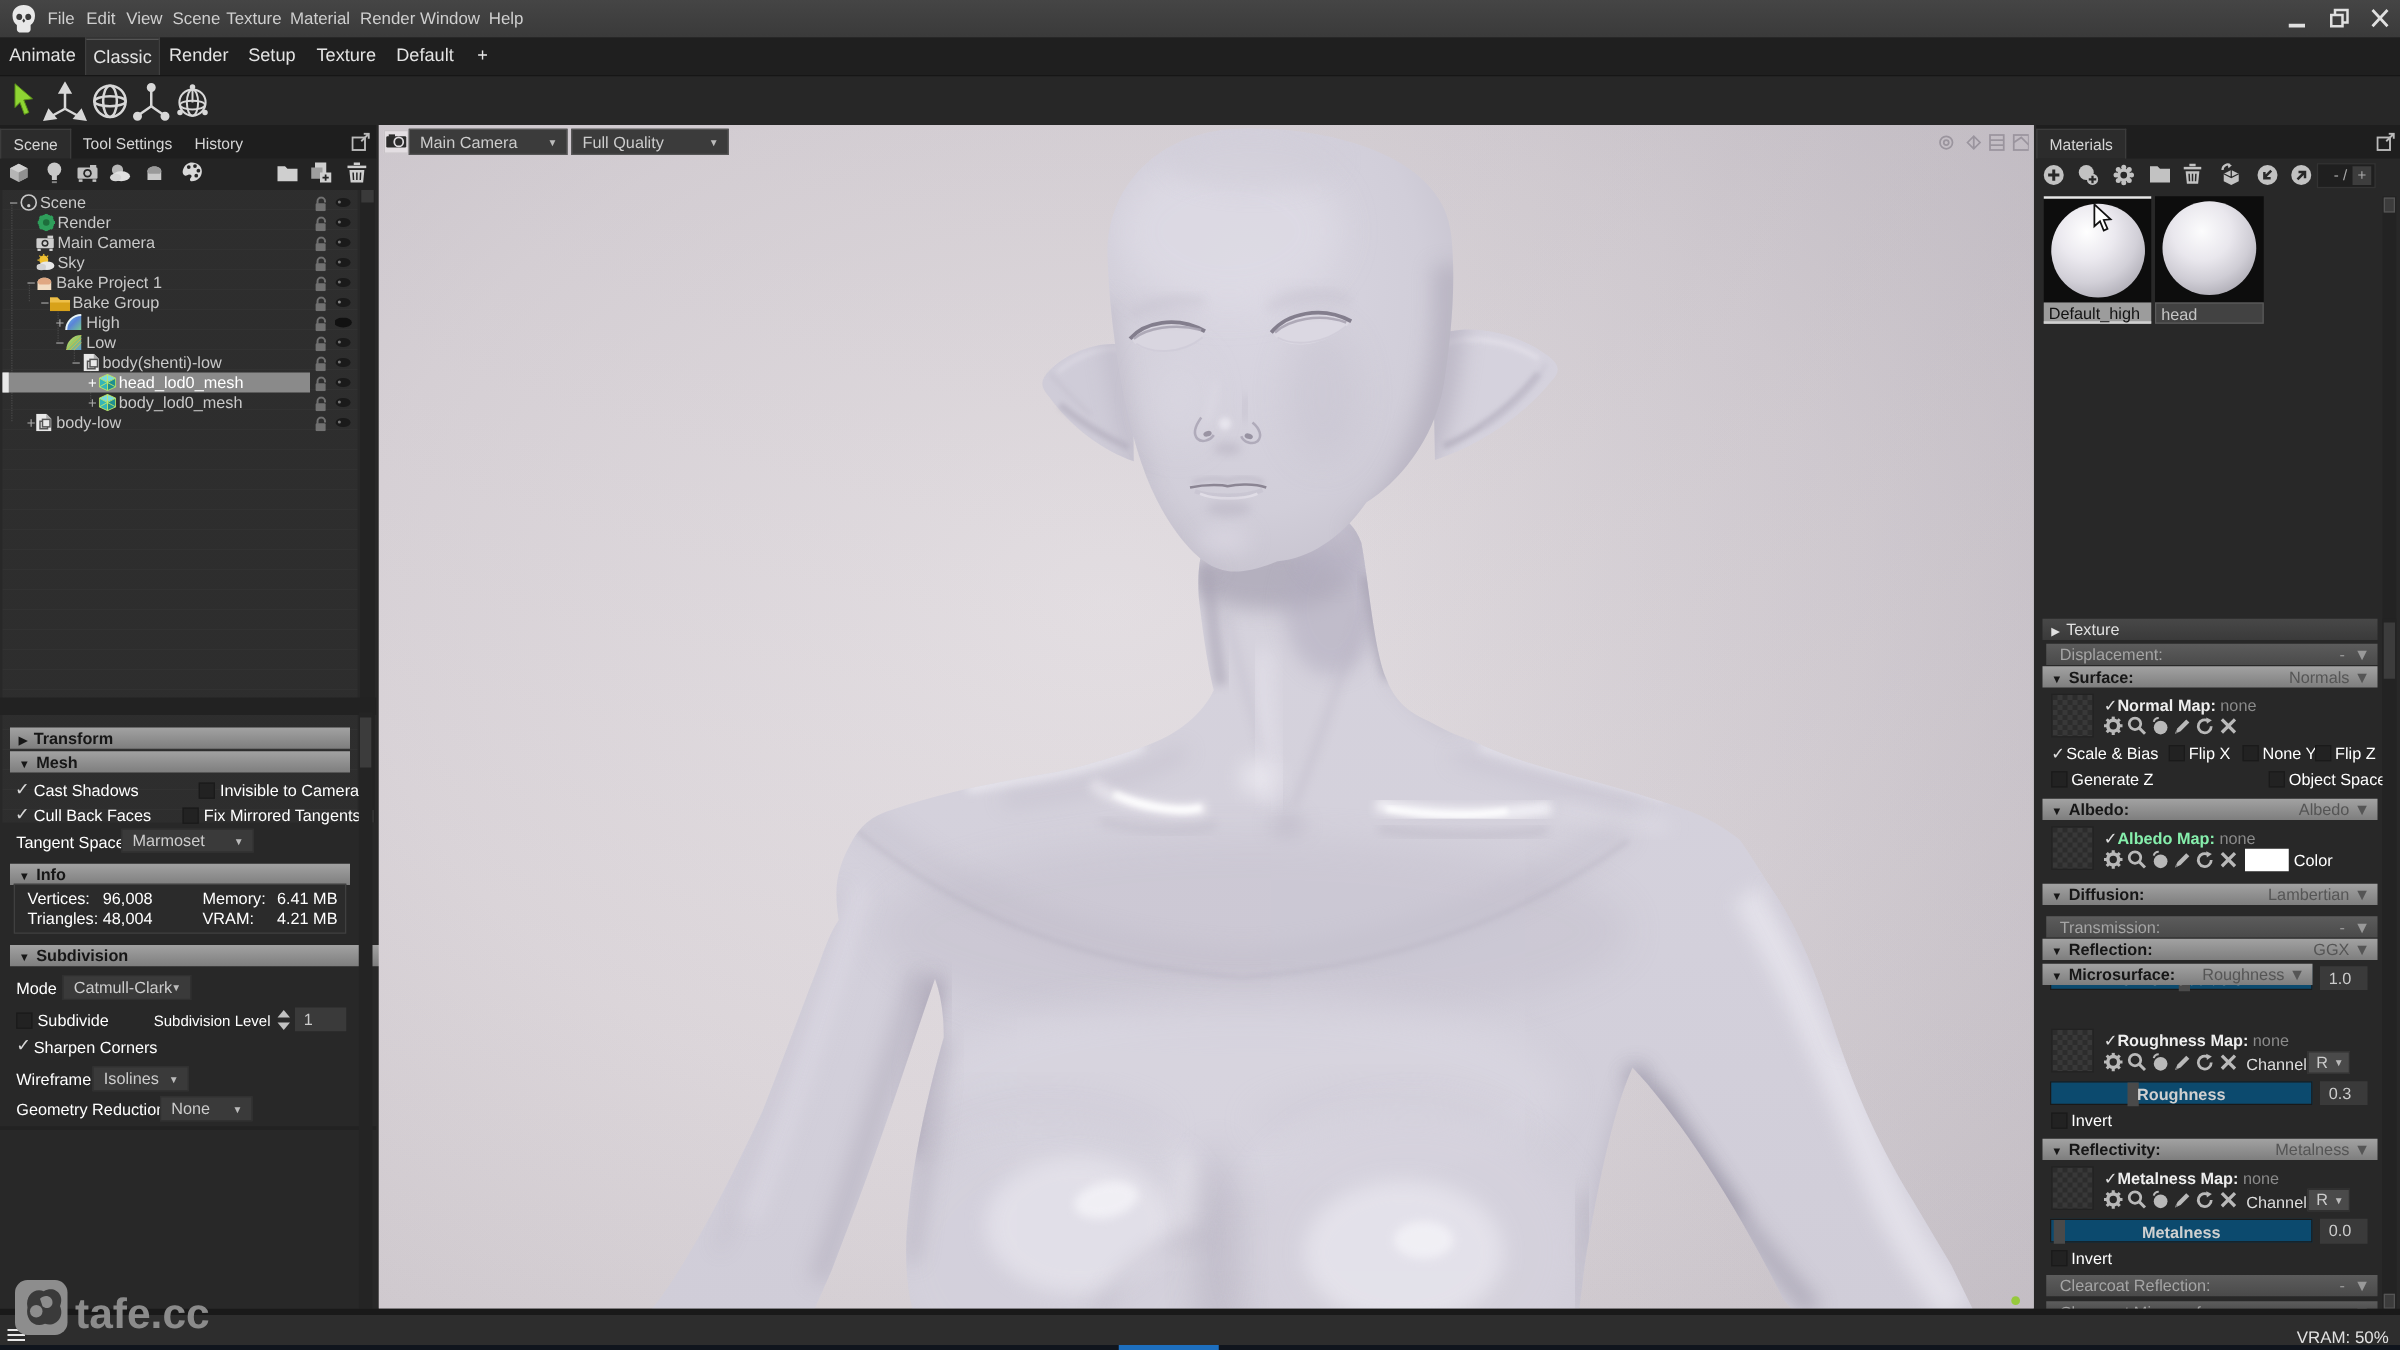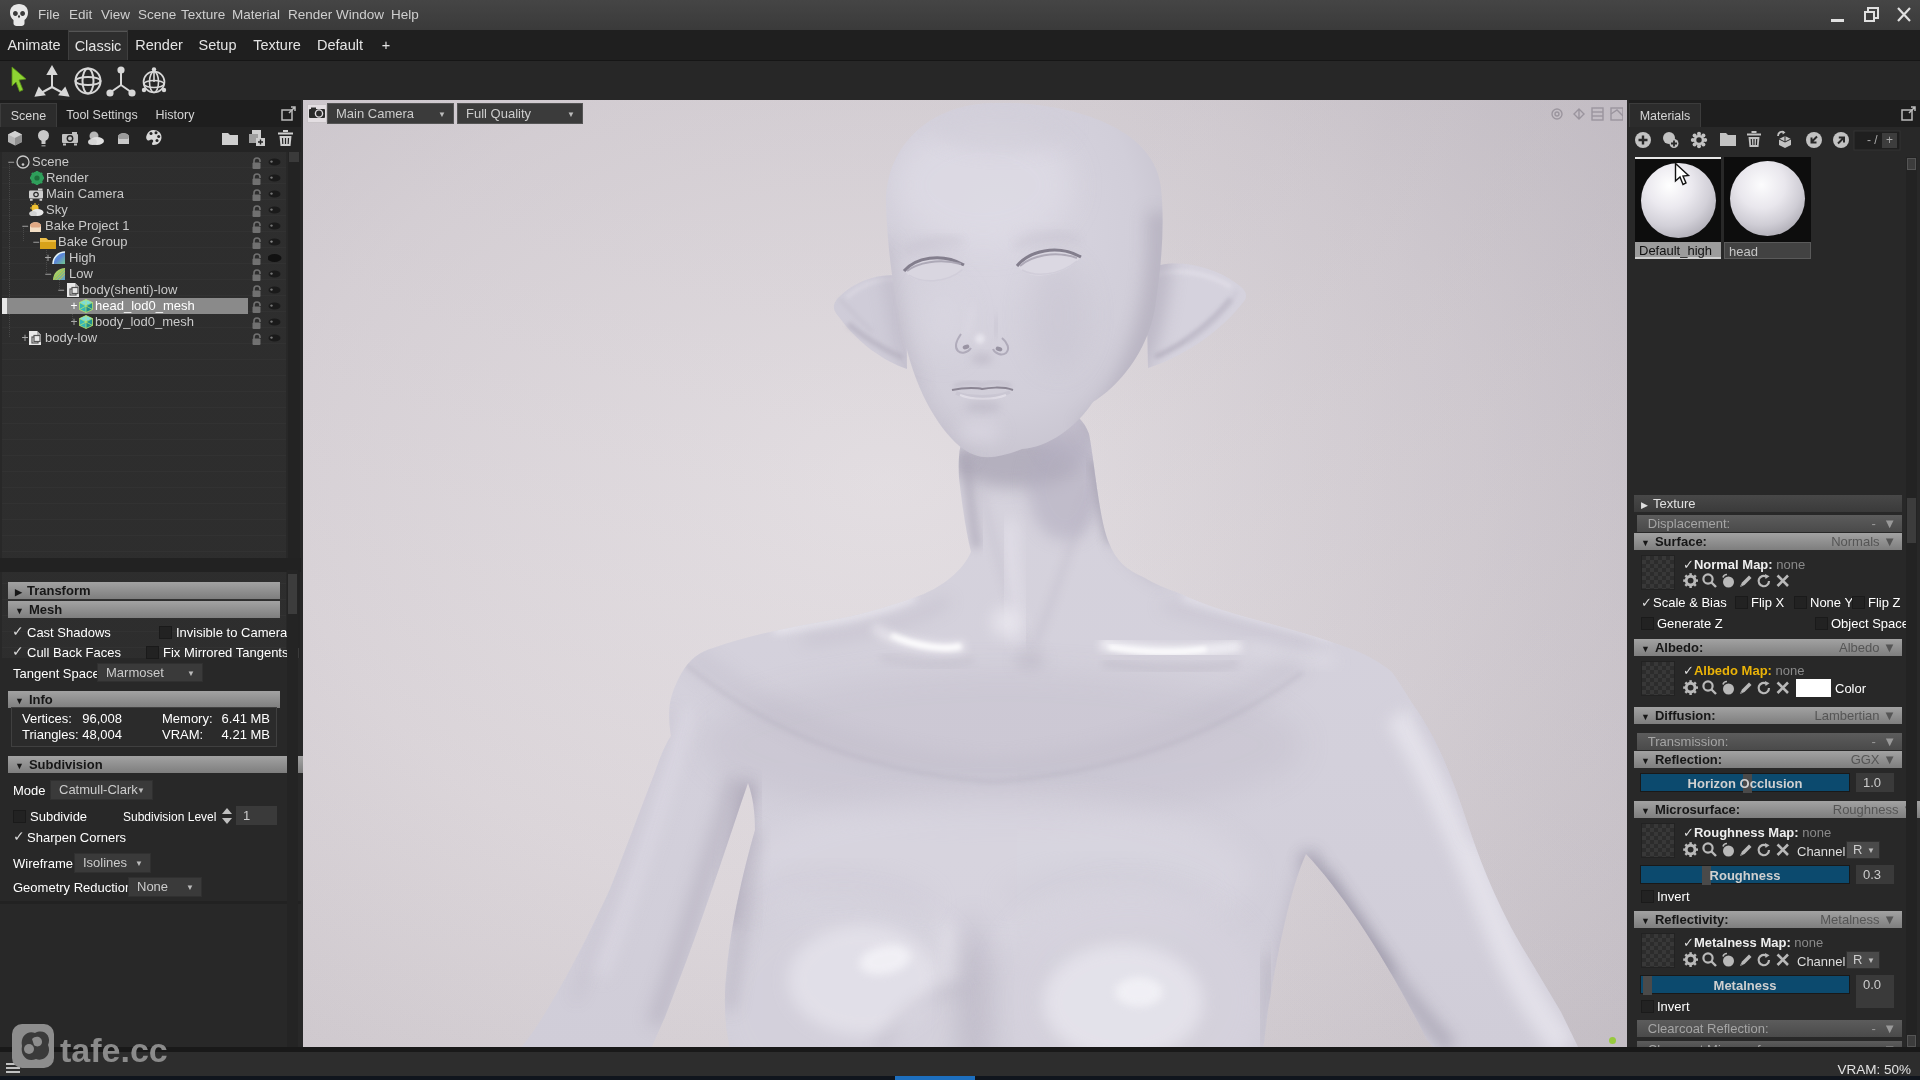--- a/index.html
+++ b/index.html
@@ -911,40 +911,40 @@
     <div class="chk" style="left:165px;top:496px"></div>
       <span class="lbl" style="left:181px;top:495px">None Y</span>
     <div class="chk" style="left:223px;top:496px"></div>
       <span class="lbl" style="left:239px;top:495px">Flip Z</span>
     <div class="chk" style="left:12px;top:517px"></div>
       <span class="lbl" style="left:28px;top:516px">Generate Z</span>
     <div class="chk" style="left:186px;top:517px"></div>
       <span class="lbl" style="left:202px;top:516px">Object Space</span>
     <div class="sechdr" style="left:5px;top:539px;width:268px"><span class="arr">▼</span>Albedo:<span class="rt" style="color:#555">Albedo ▼</span></div>
     <div class="texthumb" style="left:12px;top:561px"></div>
-    <span class="lbl" style="left:54px;top:563px;color:#ddd">✓<b style="color:#eab308">Albedo Map:</b> <span style="color:#8a8a8a">none</span></span>
+    <span class="lbl" style="left:54px;top:563px;color:#ddd">✓<b style="color:#86efac">Albedo Map:</b> <span style="color:#8a8a8a">none</span></span>
     <svg class="abs" style="left:54px;top:580px" width="110" height="16" viewBox="0 0 110 16">
       <use href="#ic-gear" transform="scale(0.95)"></use>
         <use href="#ic-mag" x="19"></use>
         <use href="#ic-sphere" x="37"></use>
         <use href="#ic-pen" x="55"></use>
         <use href="#ic-refresh" x="73"></use>
         <use href="#ic-x" x="92"></use>
     </svg>
     <div class="abs" style="left:167px;top:579px;width:35px;height:18px;background:#fff"></div>
     <span class="lbl" style="left:206px;top:581px">Color</span>
     <div class="sechdr" style="left:5px;top:607px;width:268px"><span class="arr">▼</span>Diffusion:<span class="rt" style="color:#555">Lambertian ▼</span></div>
     <div class="sechdr dim" style="left:8px;top:633px;width:265px">&nbsp;&nbsp;&nbsp;Transmission:<span class="rt">-&nbsp; ▼</span></div>
     <div class="sechdr" style="left:5px;top:651px;width:268px"><span class="arr">▼</span>Reflection:<span class="rt" style="color:#555">GGX ▼</span></div>
     <div class="slider" style="left:11px;top:673px;width:210px;height:19px">
         <div class="abs" style="left:102px;top:0;width:9px;height:19px;background:#4a4a4a"></div>
         <span class="cap" style="top:2px">Horizon Occlusion</span>
       </div>
     <div class="valbox" style="left:227px;top:673px;width:38px;height:19px;line-height:19px">1.0</div>
-    <div class="sechdr" style="left:5px;top:701px;width:287px"><span class="arr">▼</span>Microsurface:<span class="rt" style="color:#555">Roughness ▼</span></div>
+    <div class="sechdr" style="left:5px;top:671px;width:216px"><span class="arr">▼</span>Microsurface:<span class="rt" style="color:#555">Roughness ▼</span></div>
     <div class="texthumb" style="left:12px;top:723px"></div>
     <span class="lbl" style="left:54px;top:725px;color:#ddd">✓<b style="color:#eee">Roughness Map:</b> <span style="color:#8a8a8a">none</span></span>
     <svg class="abs" style="left:54px;top:742px" width="110" height="16" viewBox="0 0 110 16">
       <use href="#ic-gear" transform="scale(0.95)"></use>
         <use href="#ic-mag" x="19"></use>
         <use href="#ic-sphere" x="37"></use>
         <use href="#ic-pen" x="55"></use>
         <use href="#ic-refresh" x="73"></use>
         <use href="#ic-x" x="92"></use>
     </svg>
@@ -973,21 +973,21 @@
     </svg>
     <span class="lbl" style="left:168px;top:854px;color:#ddd">Channel</span>
     <div class="drop" style="left:217px;top:851px;width:34px;height:18px;line-height:16px;background:#4a4a4a">
         <span class="tx" style="left:6px">R</span>
         <span class="dn" style="top:5px;right:4px">▼</span>
       </div>
     <div class="slider" style="left:11px;top:875px;width:210px;height:19px">
         <div class="abs" style="left:2px;top:0;width:9px;height:19px;background:#4a4a4a"></div>
         <span class="cap" style="top:2px">Metalness</span>
       </div>
-    <div class="valbox" style="left:227px;top:875px;width:38px;height:33px;line-height:19px">0.0</div>
+    <div class="valbox" style="left:227px;top:875px;width:38px;height:20px;line-height:19px">0.0</div>
     <div class="chk" style="left:12px;top:900px"></div>
       <span class="lbl" style="left:28px;top:899px">Invert</span>
     <div class="sechdr dim" style="left:8px;top:920px;width:265px">&nbsp;&nbsp;&nbsp;Clearcoat Reflection:<span class="rt">-&nbsp; ▼</span></div>
     <div class="sechdr dim" style="left:8px;top:941px;width:265px;height:10px;overflow:hidden">&nbsp;&nbsp;&nbsp;Clearcoat Microsurface:<span class="rt">-&nbsp; ▼</span></div>
     <div class="abs" style="left:277px;top:395px;width:11px;height:556px;background:#232323"></div>
     <div class="abs" style="left:278px;top:398px;width:9px;height:45px;background:#3c3c3c"></div>
     <div class="abs" style="left:278px;top:935px;width:9px;height:12px;background:#3c3c3c;border:1px solid #555"></div>
   </div>
 </div>
 

